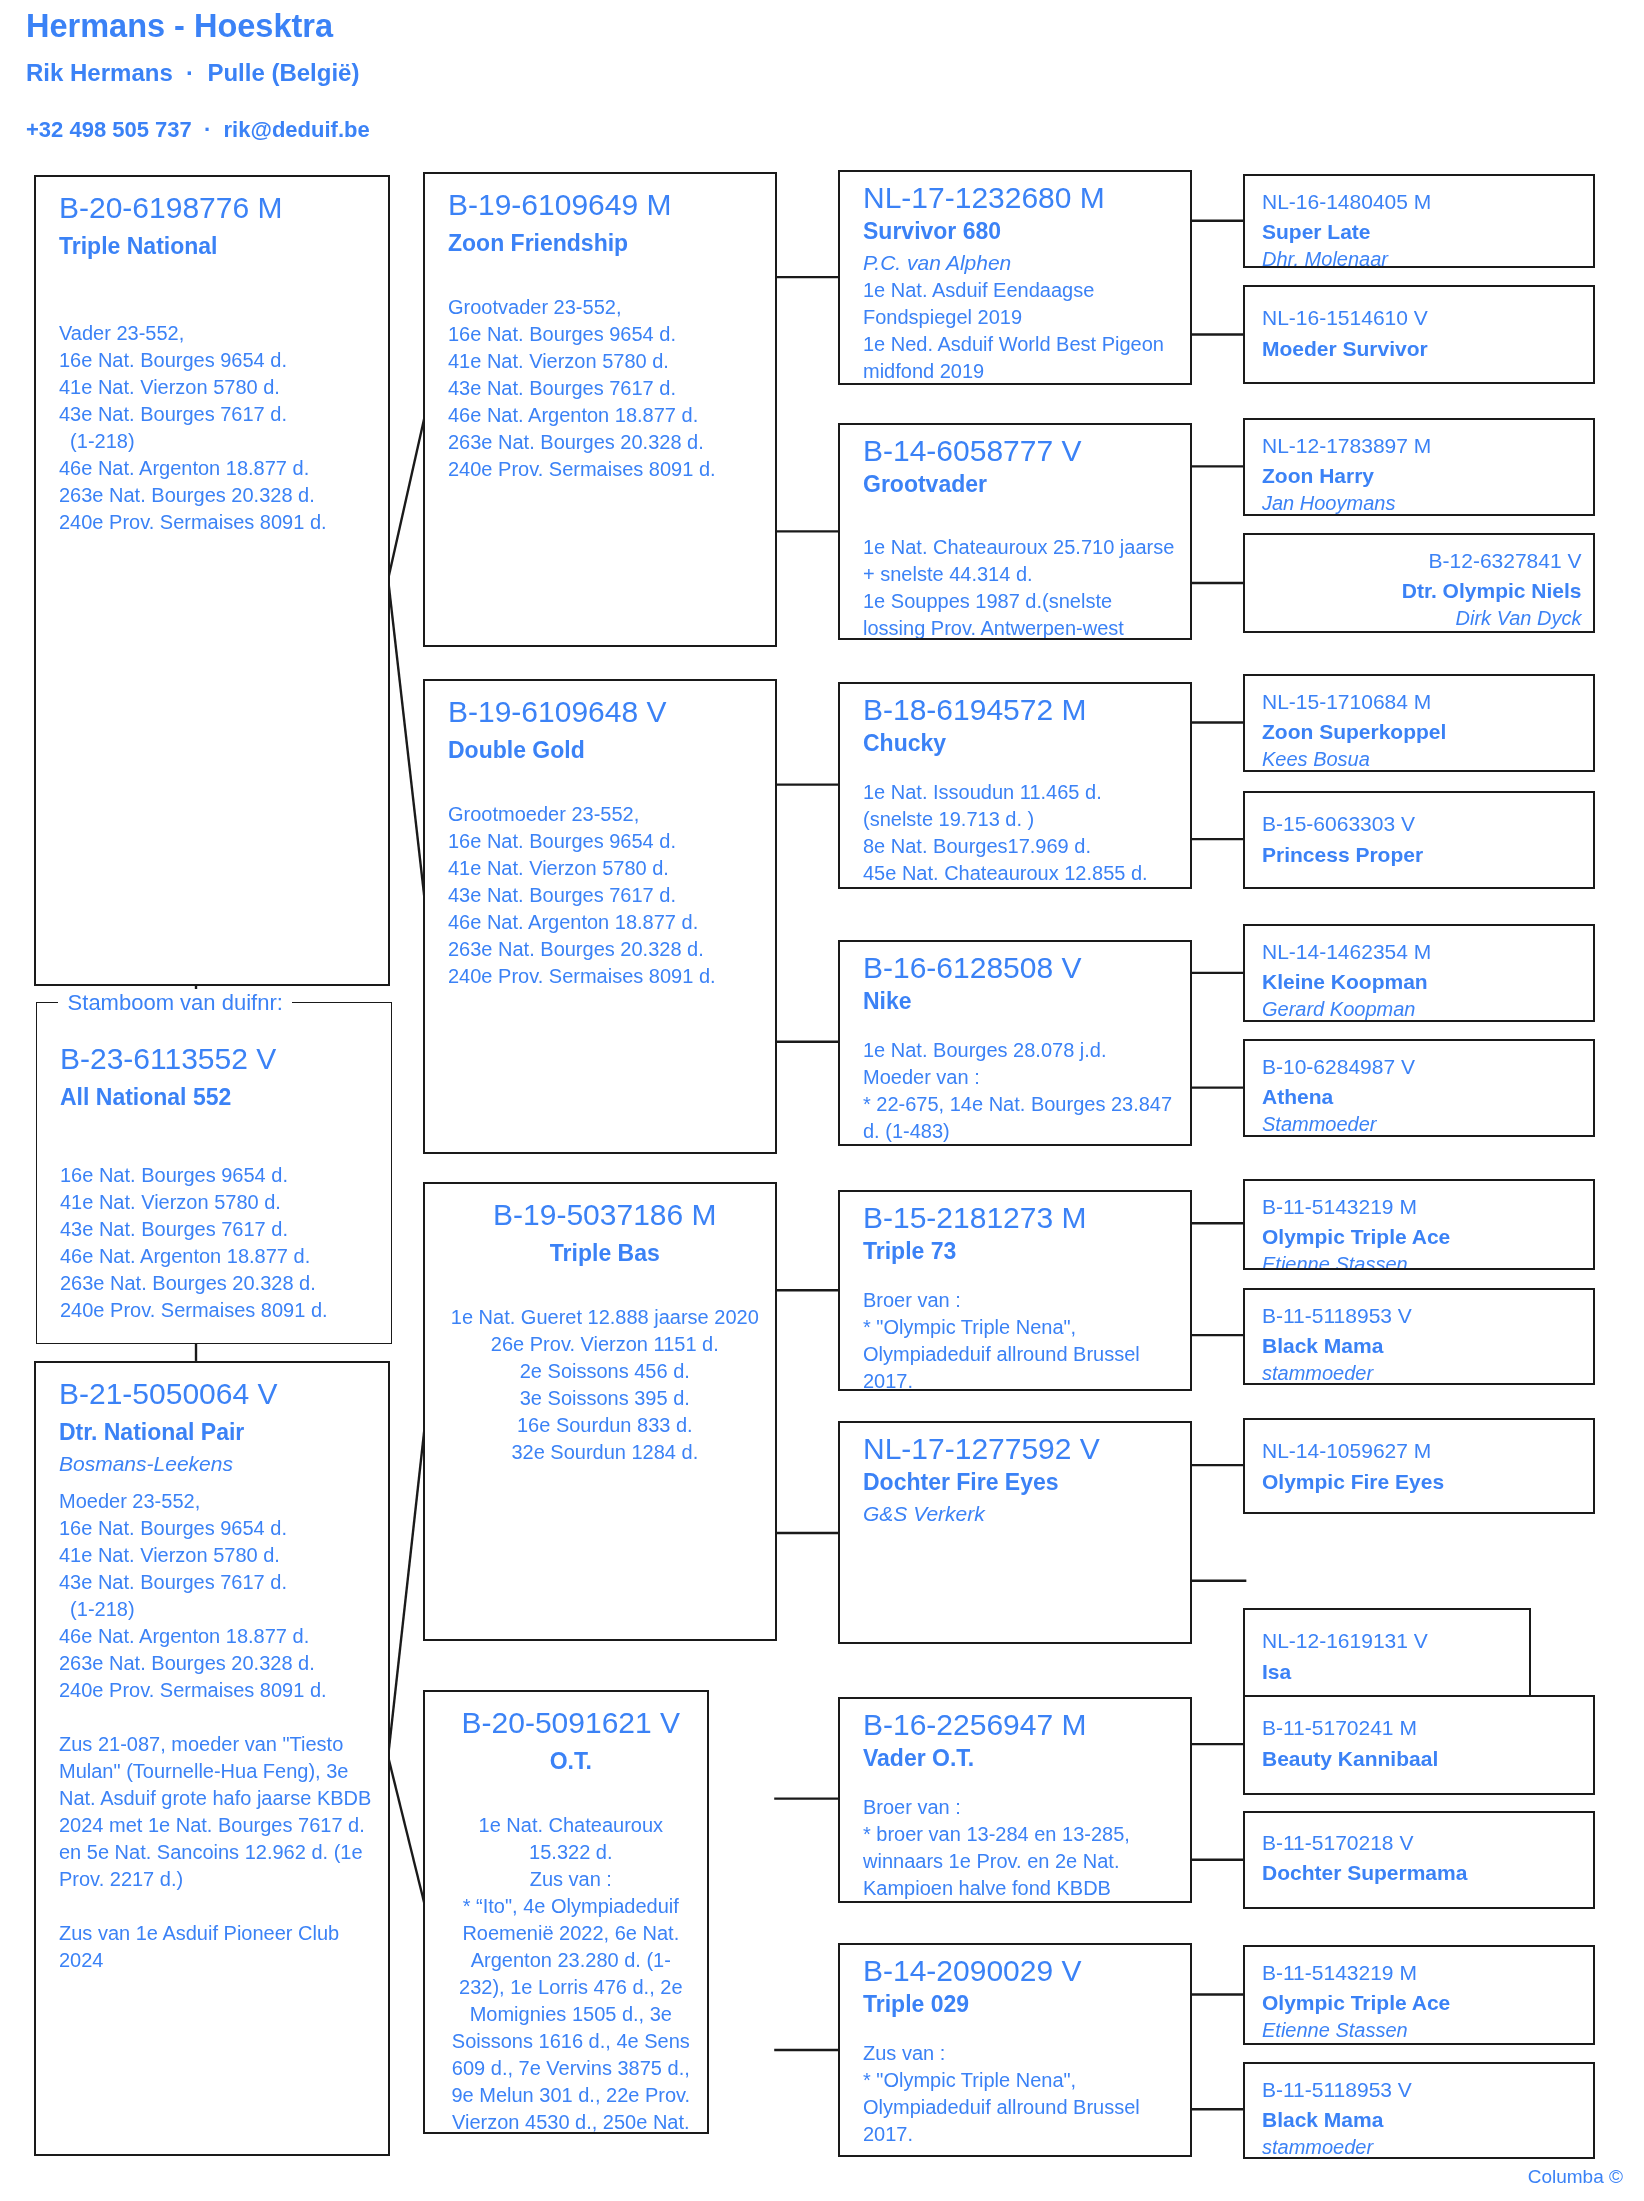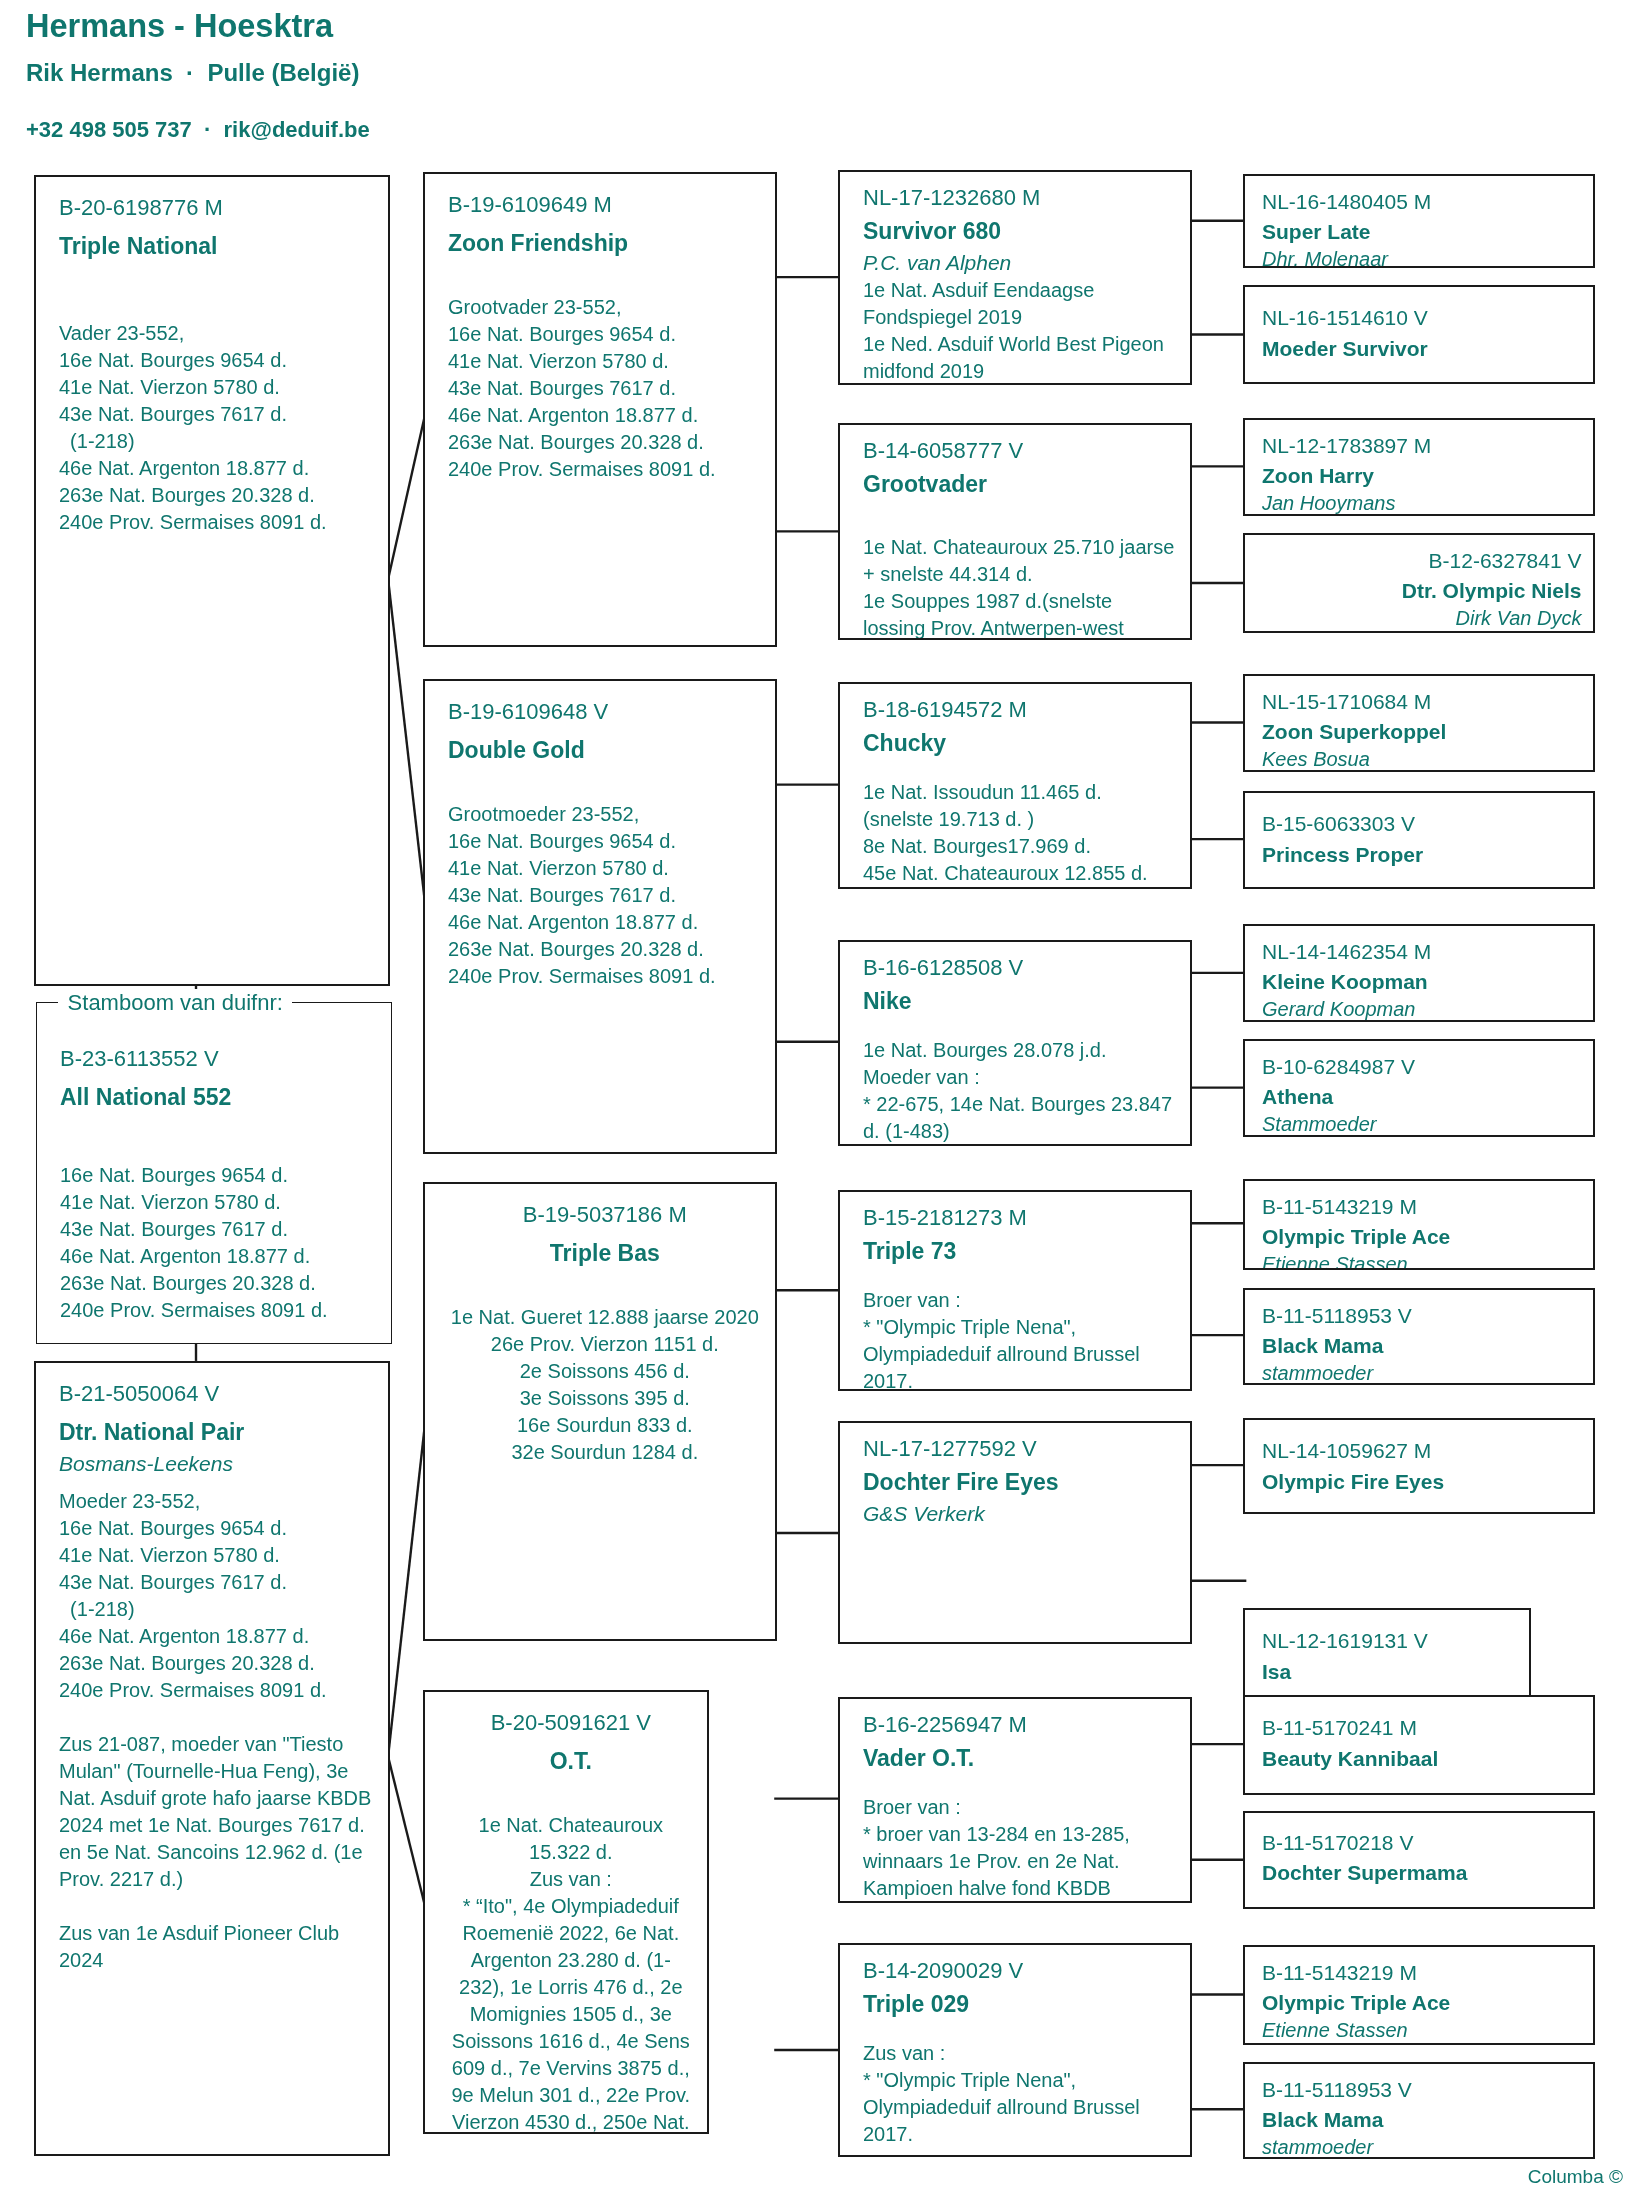--- a/index.html
+++ b/index.html
@@ -1,24 +1,24 @@
 <!DOCTYPE html>
 <html><head>
 <meta charset="utf-8">
 <style>
   html,body{margin:0;padding:0;background:#e8e8e8;}
   #page{position:relative;width:1644px;height:2201px;background:#ffffff;
-        font-family:"Liberation Sans","DejaVu Sans",sans-serif;color:#0f766e;overflow:hidden;}
+        font-family:"Liberation Sans","DejaVu Sans",sans-serif;color:#3b82f6;overflow:hidden;}
   #connectors{position:absolute;left:0;top:0;width:1644px;height:2201px;}
   .hdr-title{position:absolute;left:26px;top:7.6px;font-size:32.5px;font-weight:bold;white-space:pre;}
   .hdr-sub{position:absolute;left:26px;top:59px;font-size:24px;font-weight:bold;white-space:pre;}
   .hdr-contact{position:absolute;left:26px;top:117px;font-size:22px;font-weight:bold;white-space:pre;}
   .box{position:absolute;background:#fff;border:2.9px solid #1a1a1a;box-sizing:border-box;
        padding:15.3px 13.4px 0 23px;overflow:hidden;}
-  .box .ring{font-size:22px;line-height:31px;}
+  .box .ring{font-size:30px;line-height:31px;}
   .box .pname{font-size:23px;line-height:34px;font-weight:bold;margin-top:5.7px;}
   .box .owner{font-size:21px;line-height:29px;font-style:italic;}
   .box .bodytext{font-size:20px;line-height:27px;white-space:pre-line;}
   .gap-a{margin-top:57px;}   
   .gap-s{margin-top:48px;}   
   .gap-b{margin-top:34px;}   
   .gap-c{margin-top:19px;}   
   .gap-d{margin-top:32.5px;}   
   .gap-e{margin-top:9.6px;}   
   .col3{padding-top:9.6px;}

